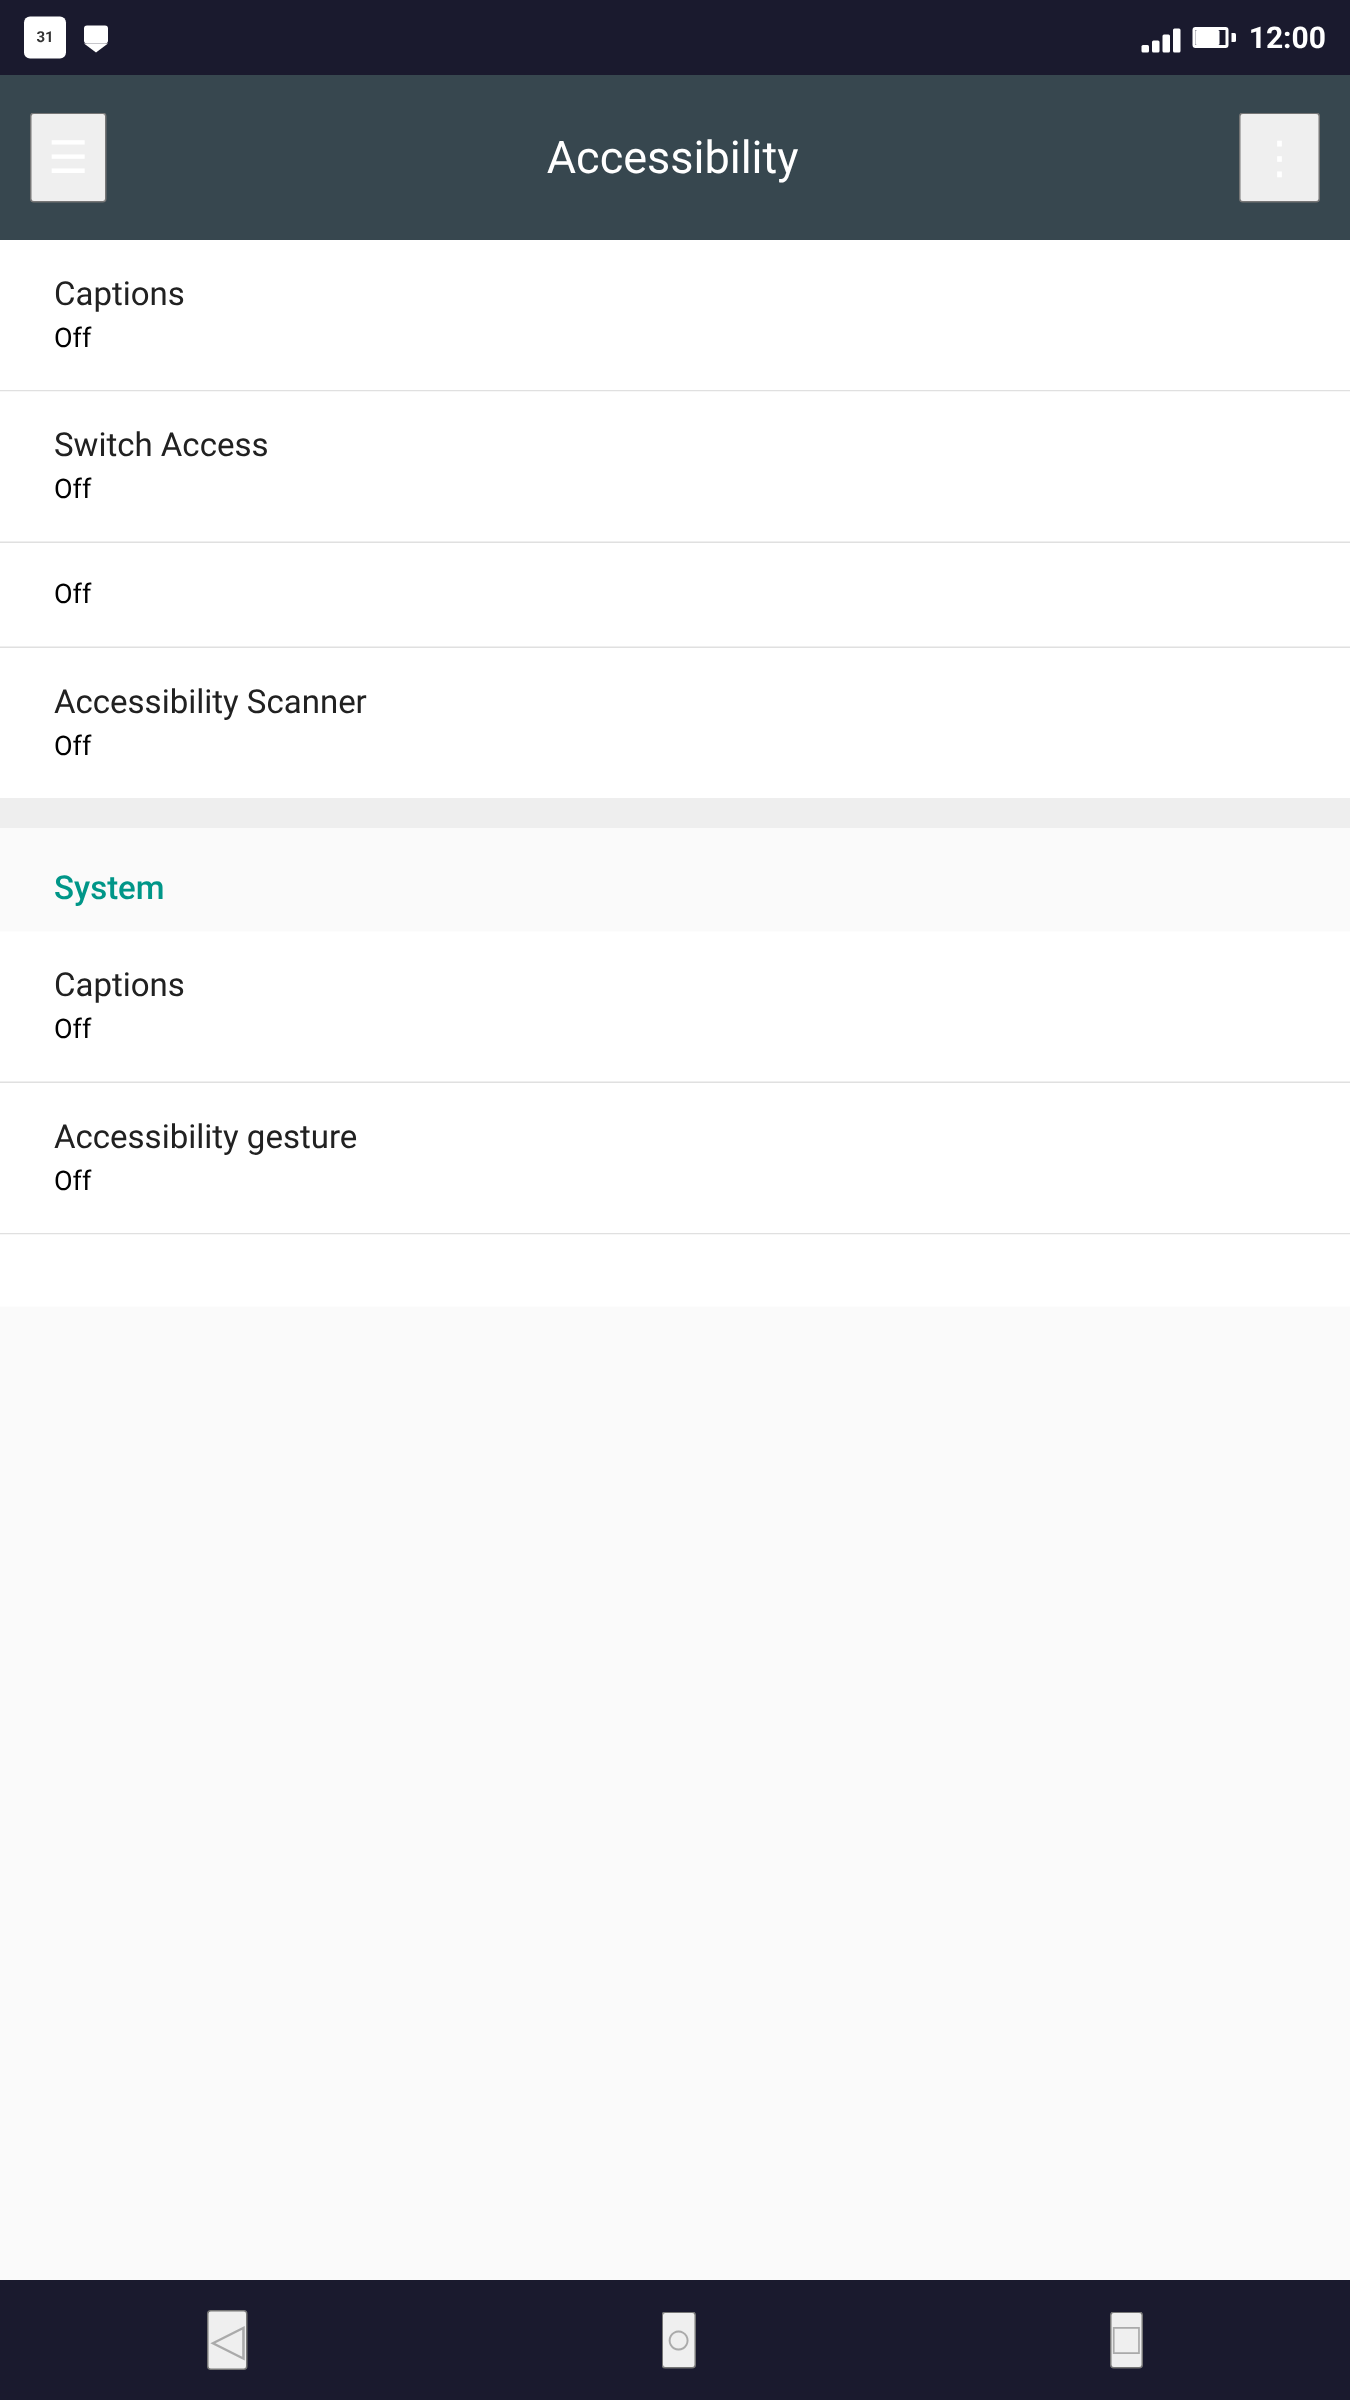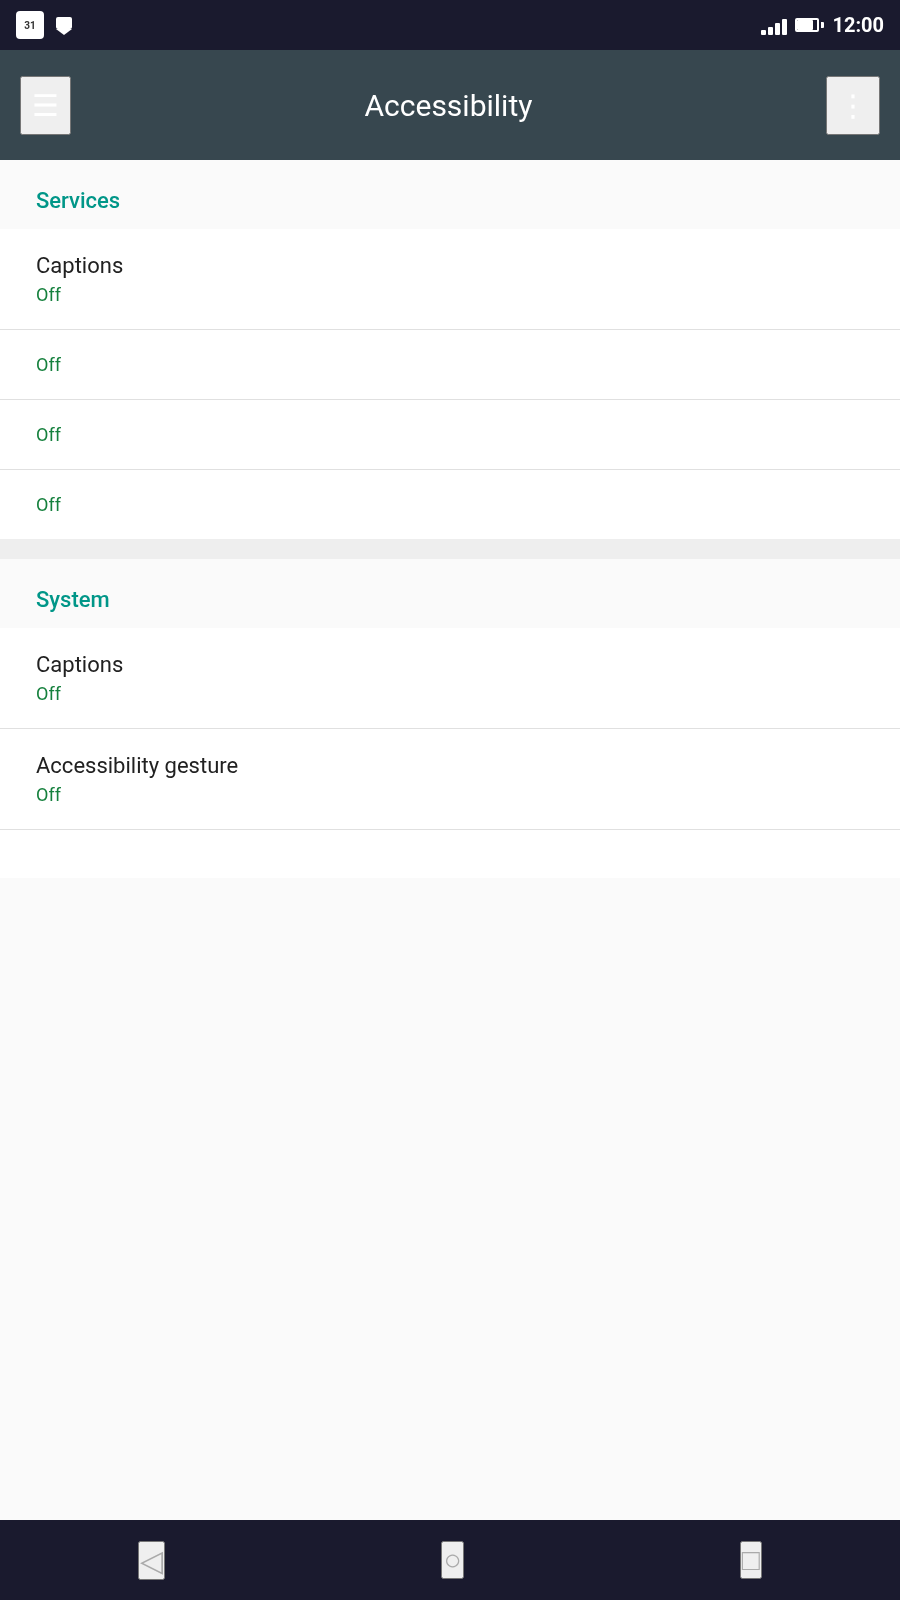--- a/index.html
+++ b/index.html
@@ -120,21 +120,21 @@
     }
 
     .settings-item-title {
       font-size: 22px;
       color: #212121;
       margin-bottom: 6px;
     }
 
     .settings-item-subtitle {
       font-size: 18px;
-      color: #15803d;
+      color: #000000;
     }
 
     
     .nav-bar {
       width: 900px;
       height: 80px;
       background: #1a1a2e;
       display: flex;
       align-items: center;
       justify-content: space-around;
@@ -231,38 +231,37 @@
 
 <div class="app-bar">
   <button class="hamburger-btn">☰</button>
   <span class="app-bar-title">Accessibility</span>
   <button class="more-btn">⋮</button>
 </div>
 
 <div class="content">
 
   <div>
-    <div class="section-header">
-      <span>Services</span>
-    </div>
 
     <div class="settings-item">
       <div class="settings-item-title">Captions</div>
       <div class="settings-item-subtitle">Off</div>
     </div>
 
     <div class="settings-item">
-      <div class="settings-item-subtitle">Off</div>
-    </div>
-
-    <div class="settings-item">
-      <div class="settings-item-subtitle">Off</div>
-    </div>
-
-    <div class="settings-item">
+      <div class="settings-item-title">Switch Access</div>
+      <div class="settings-item-subtitle">Off</div>
+    </div>
+
+    <div class="settings-item">
+      <div class="settings-item-subtitle">Off</div>
+    </div>
+
+    <div class="settings-item">
+      <div class="settings-item-title">Accessibility Scanner</div>
       <div class="settings-item-subtitle">Off</div>
     </div>
   </div>
 
   <div class="section-spacer"></div>
 
   <div>
     <div class="section-header">
       <span>System</span>
     </div>

